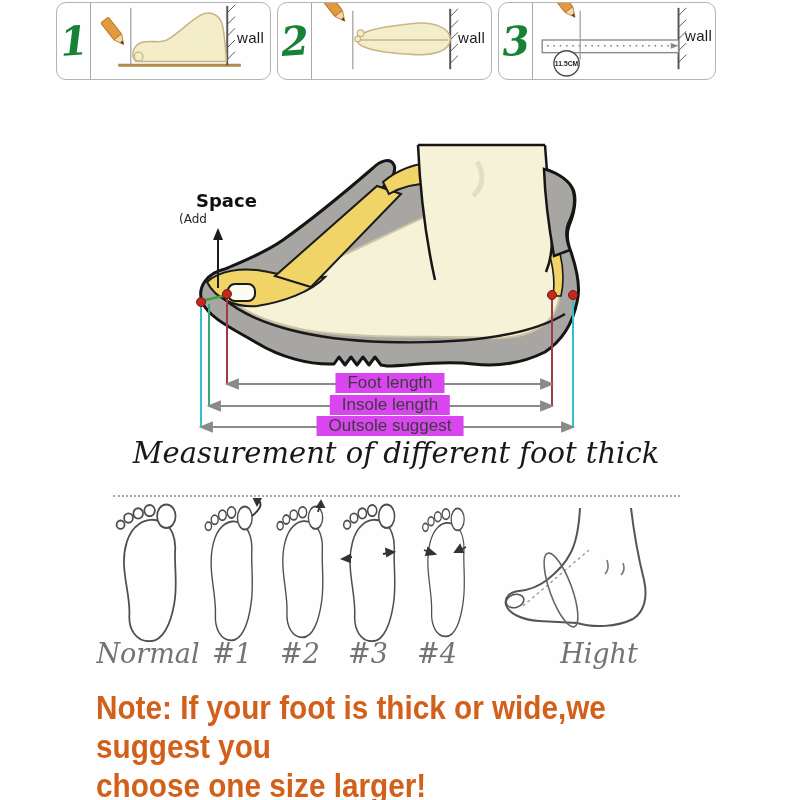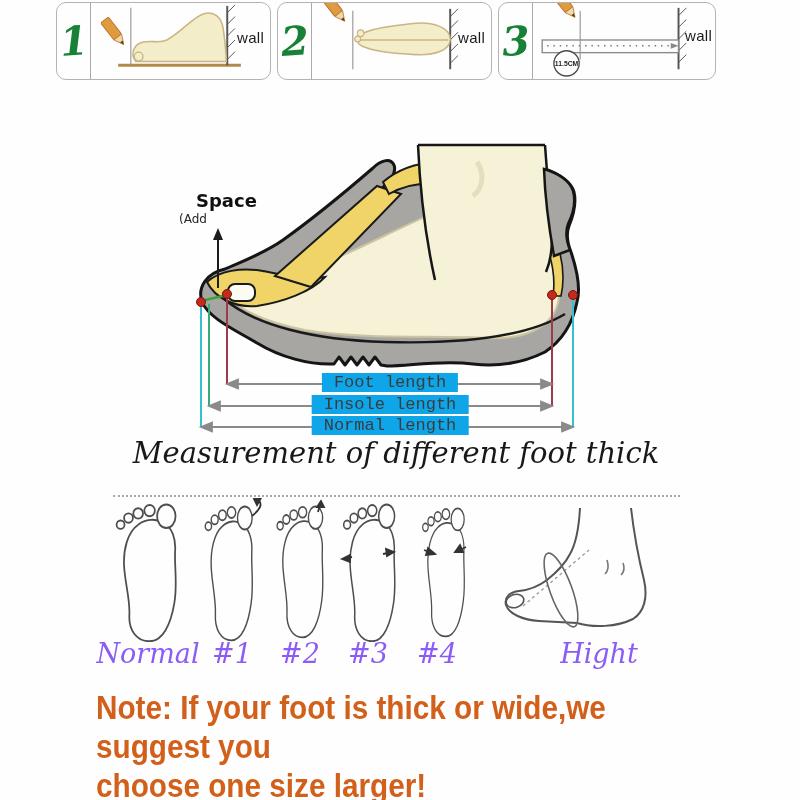--- a/index.html
+++ b/index.html
@@ -13,28 +13,28 @@
            color:#178236;transform:rotate(-4deg);line-height:1;}
   .panel svg{flex:1;height:74px;}
   .wall-label{position:absolute;font-size:15px;color:#1c1c1c;letter-spacing:.3px;}
   
   .space-title{position:absolute;left:196px;top:190px;font-weight:bold;font-size:18px;color:#101010;
                font-family:"DejaVu Sans",sans-serif;text-align:center;}
   .space-prefix{position:absolute;left:179px;top:212px;font-size:12px;color:#262626;
                 font-family:"DejaVu Sans",sans-serif;}
   .space-value{position:absolute;left:212px;top:199px;font-size:28px;color:#d05a74;
                font-family:"DejaVu Sans",sans-serif;letter-spacing:1px;}
-  .measure-label{position:absolute;transform:translateX(-50%);background:#0ea5e9;padding:0 12px;
-                 font-size:17px;color:#3c3c3c;white-space:nowrap;font-family:Liberation Mono, monospace;}
+  .measure-label{position:absolute;transform:translateX(-50%);background:#d946ef;padding:0 12px;
+                 font-size:17px;color:#3c3c3c;white-space:nowrap;}
   .caption{position:absolute;left:396px;top:436px;transform:translateX(-50%);white-space:nowrap;
            font-family:"DejaVu Serif",serif;font-style:italic;font-size:29px;color:#181818;}
   .divider{position:absolute;left:113px;top:495px;width:567px;border-top:2px dotted #a6a6a6;}
   
   .foot-label{position:absolute;top:638px;transform:translateX(-50%);white-space:nowrap;
-              font-family:"DejaVu Serif",serif;font-style:italic;font-size:27px;color:#8b5cf6;}
+              font-family:"DejaVu Serif",serif;font-style:italic;font-size:27px;color:#737373;}
   
   .note{position:absolute;left:96px;top:688px;width:660px;color:#d2601a;font-weight:bold;
         font-size:33px;line-height:39px;transform:scaleX(.9);transform-origin:left top;
         letter-spacing:0;}
   svg{display:block;}
 </style>
 </head>
 <body>
 
 <div id="page">
@@ -187,21 +187,21 @@
       <polygon points="76,297 87,292.5 87,301.5"></polygon>
         <polygon points="448,297 437,292.5 437,301.5"></polygon>
     </g>
   </svg>
 
   <span class="space-title">Space</span>
   <span class="space-prefix">(Add</span>
 
   <span class="measure-label" style="left:390px;top:373px;">Foot length</span>
   <span class="measure-label" style="left:390px;top:395px;text-align:center;">Insole length</span>
-  <span class="measure-label" style="left:390px;top:416px;">Normal length</span>
+  <span class="measure-label" style="left:390px;top:416px;">Outsole suggest</span>
 
   <div class="caption">Measurement of different foot thick</div>
 
   <div class="divider"></div>
 
   <svg style="position:absolute;left:100px;top:498px;" width="590" height="144" viewBox="0 0 590 144">
     <defs>
       <g id="sole" fill="#fefefe" stroke="#4e4e4e" stroke-width="2">
         <path d="M45,146 C30,146 21,134 22,118 C23,102 17,84 16,66 C15,48 20,30 32,22
                  C40,16 52,15 61,20 C70,25 75,36 74,50 C73,66 77,86 73,106 C69,128 60,146 45,146 Z"></path>

